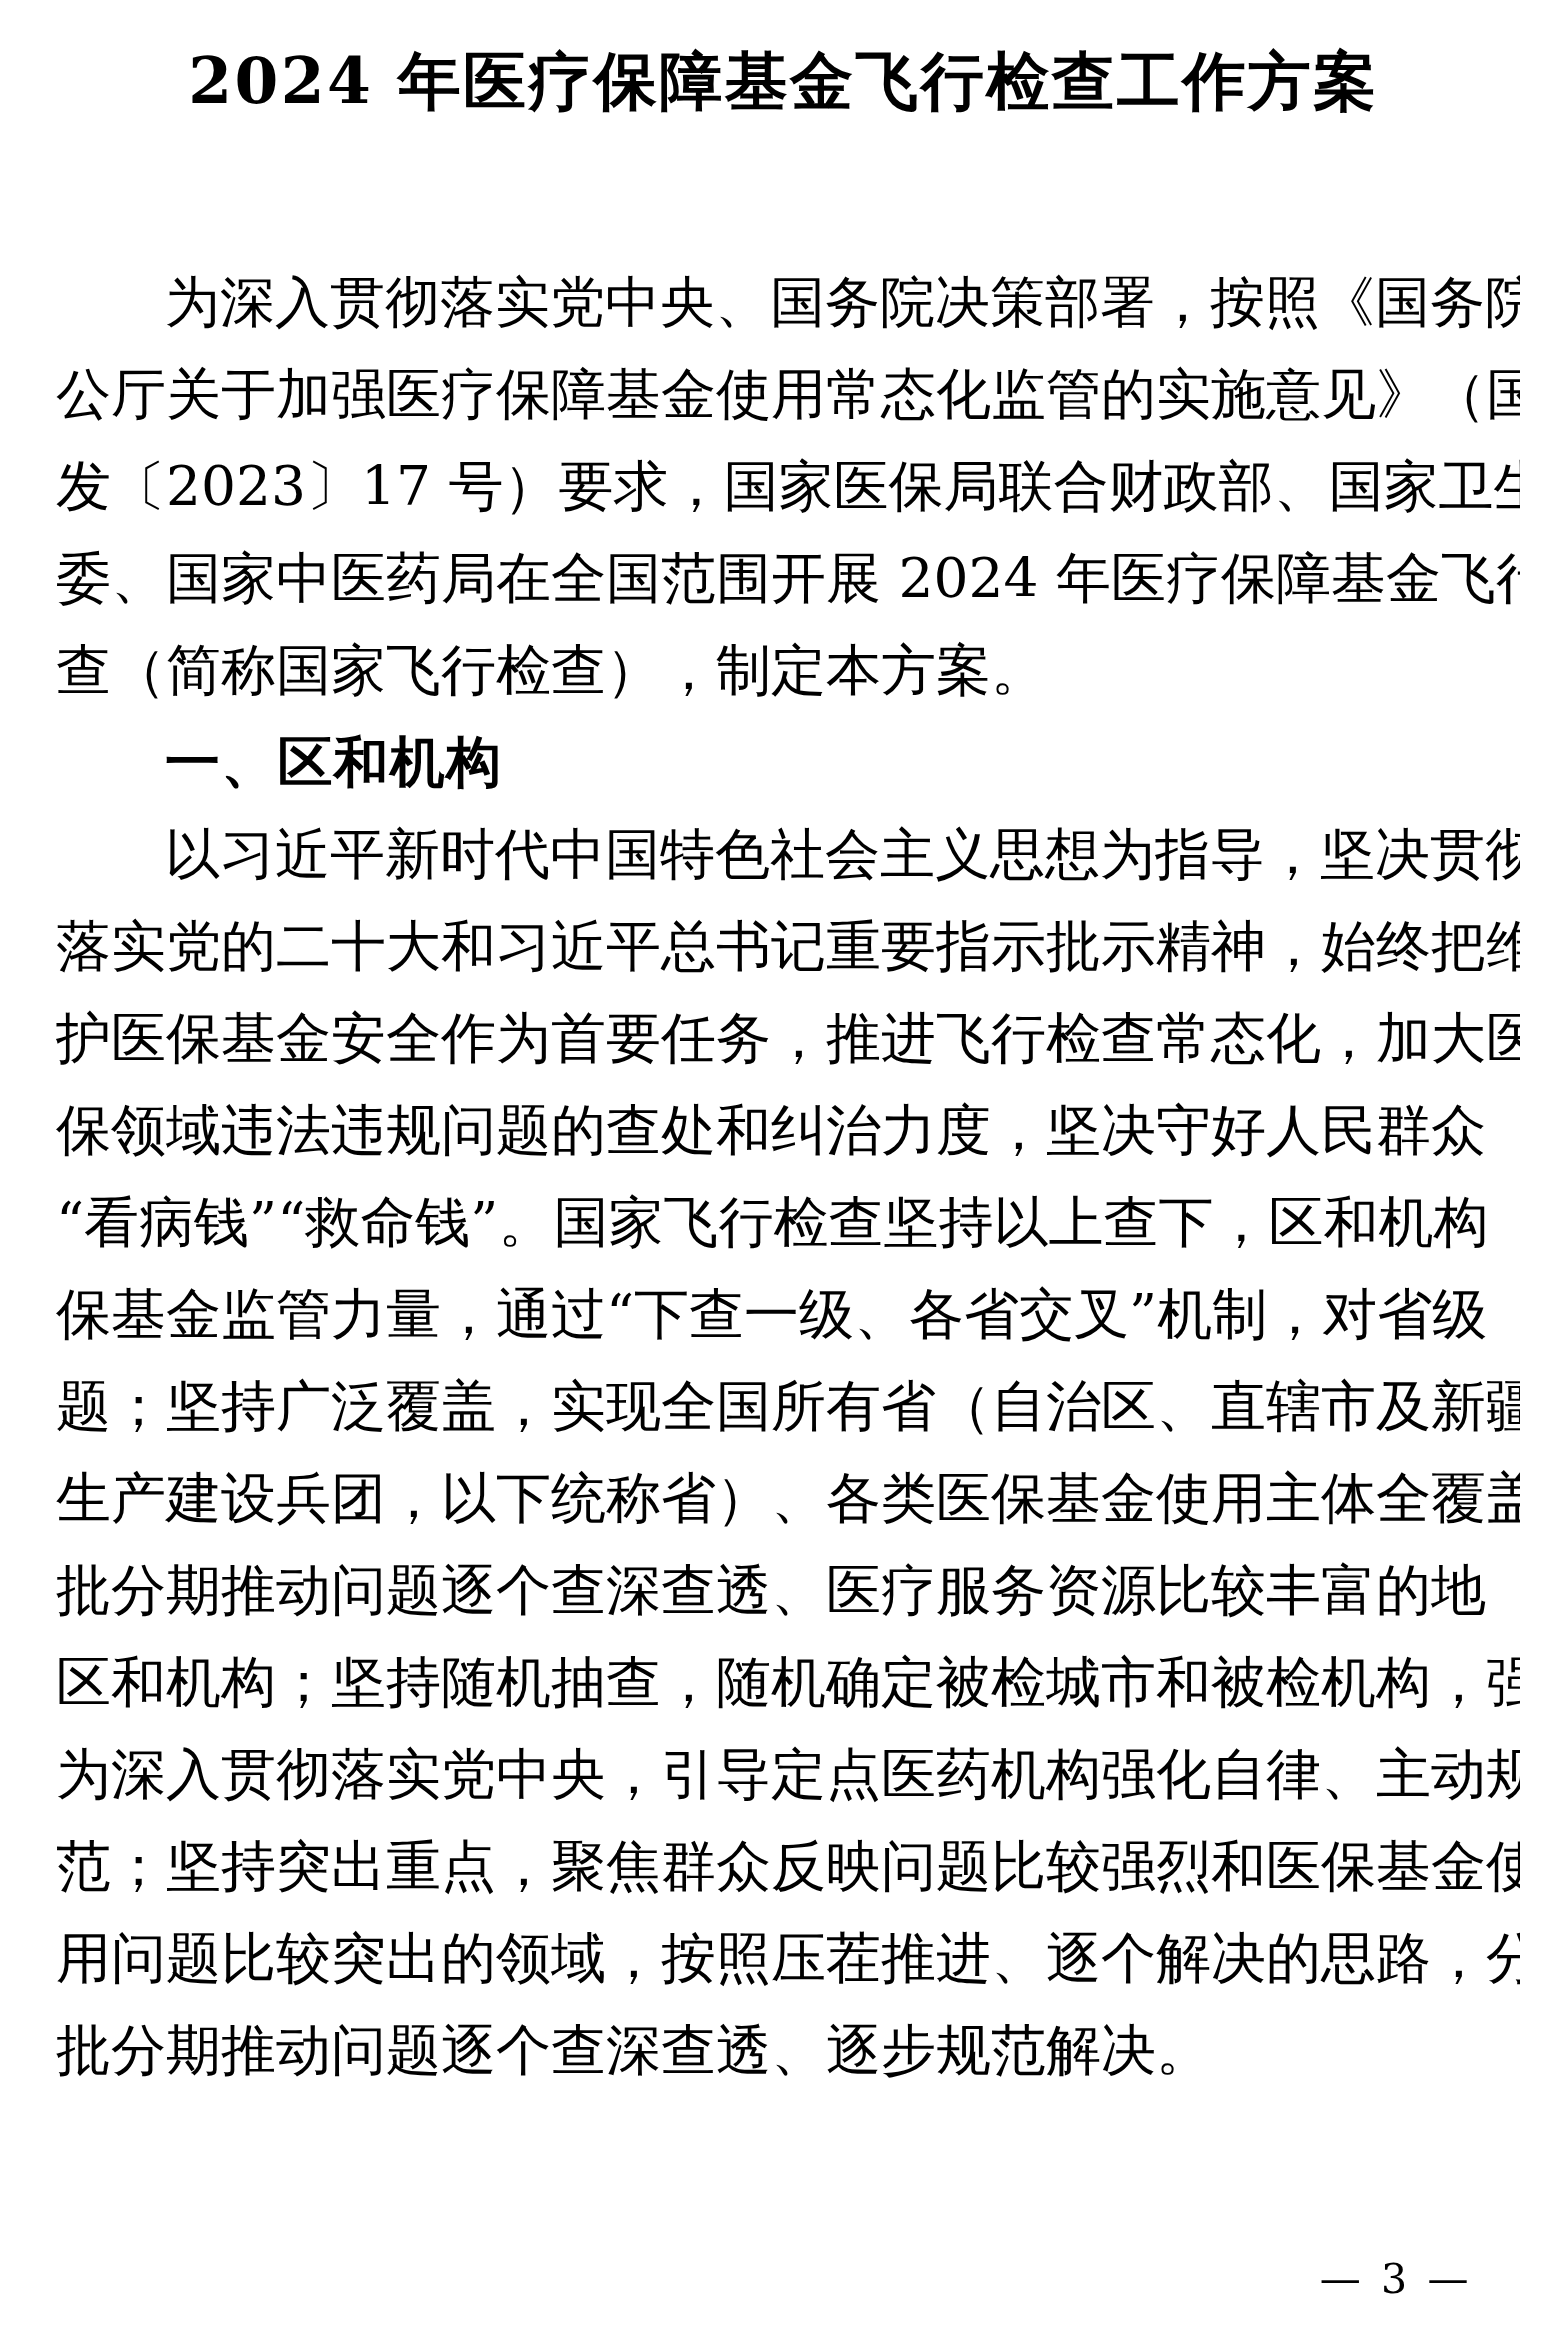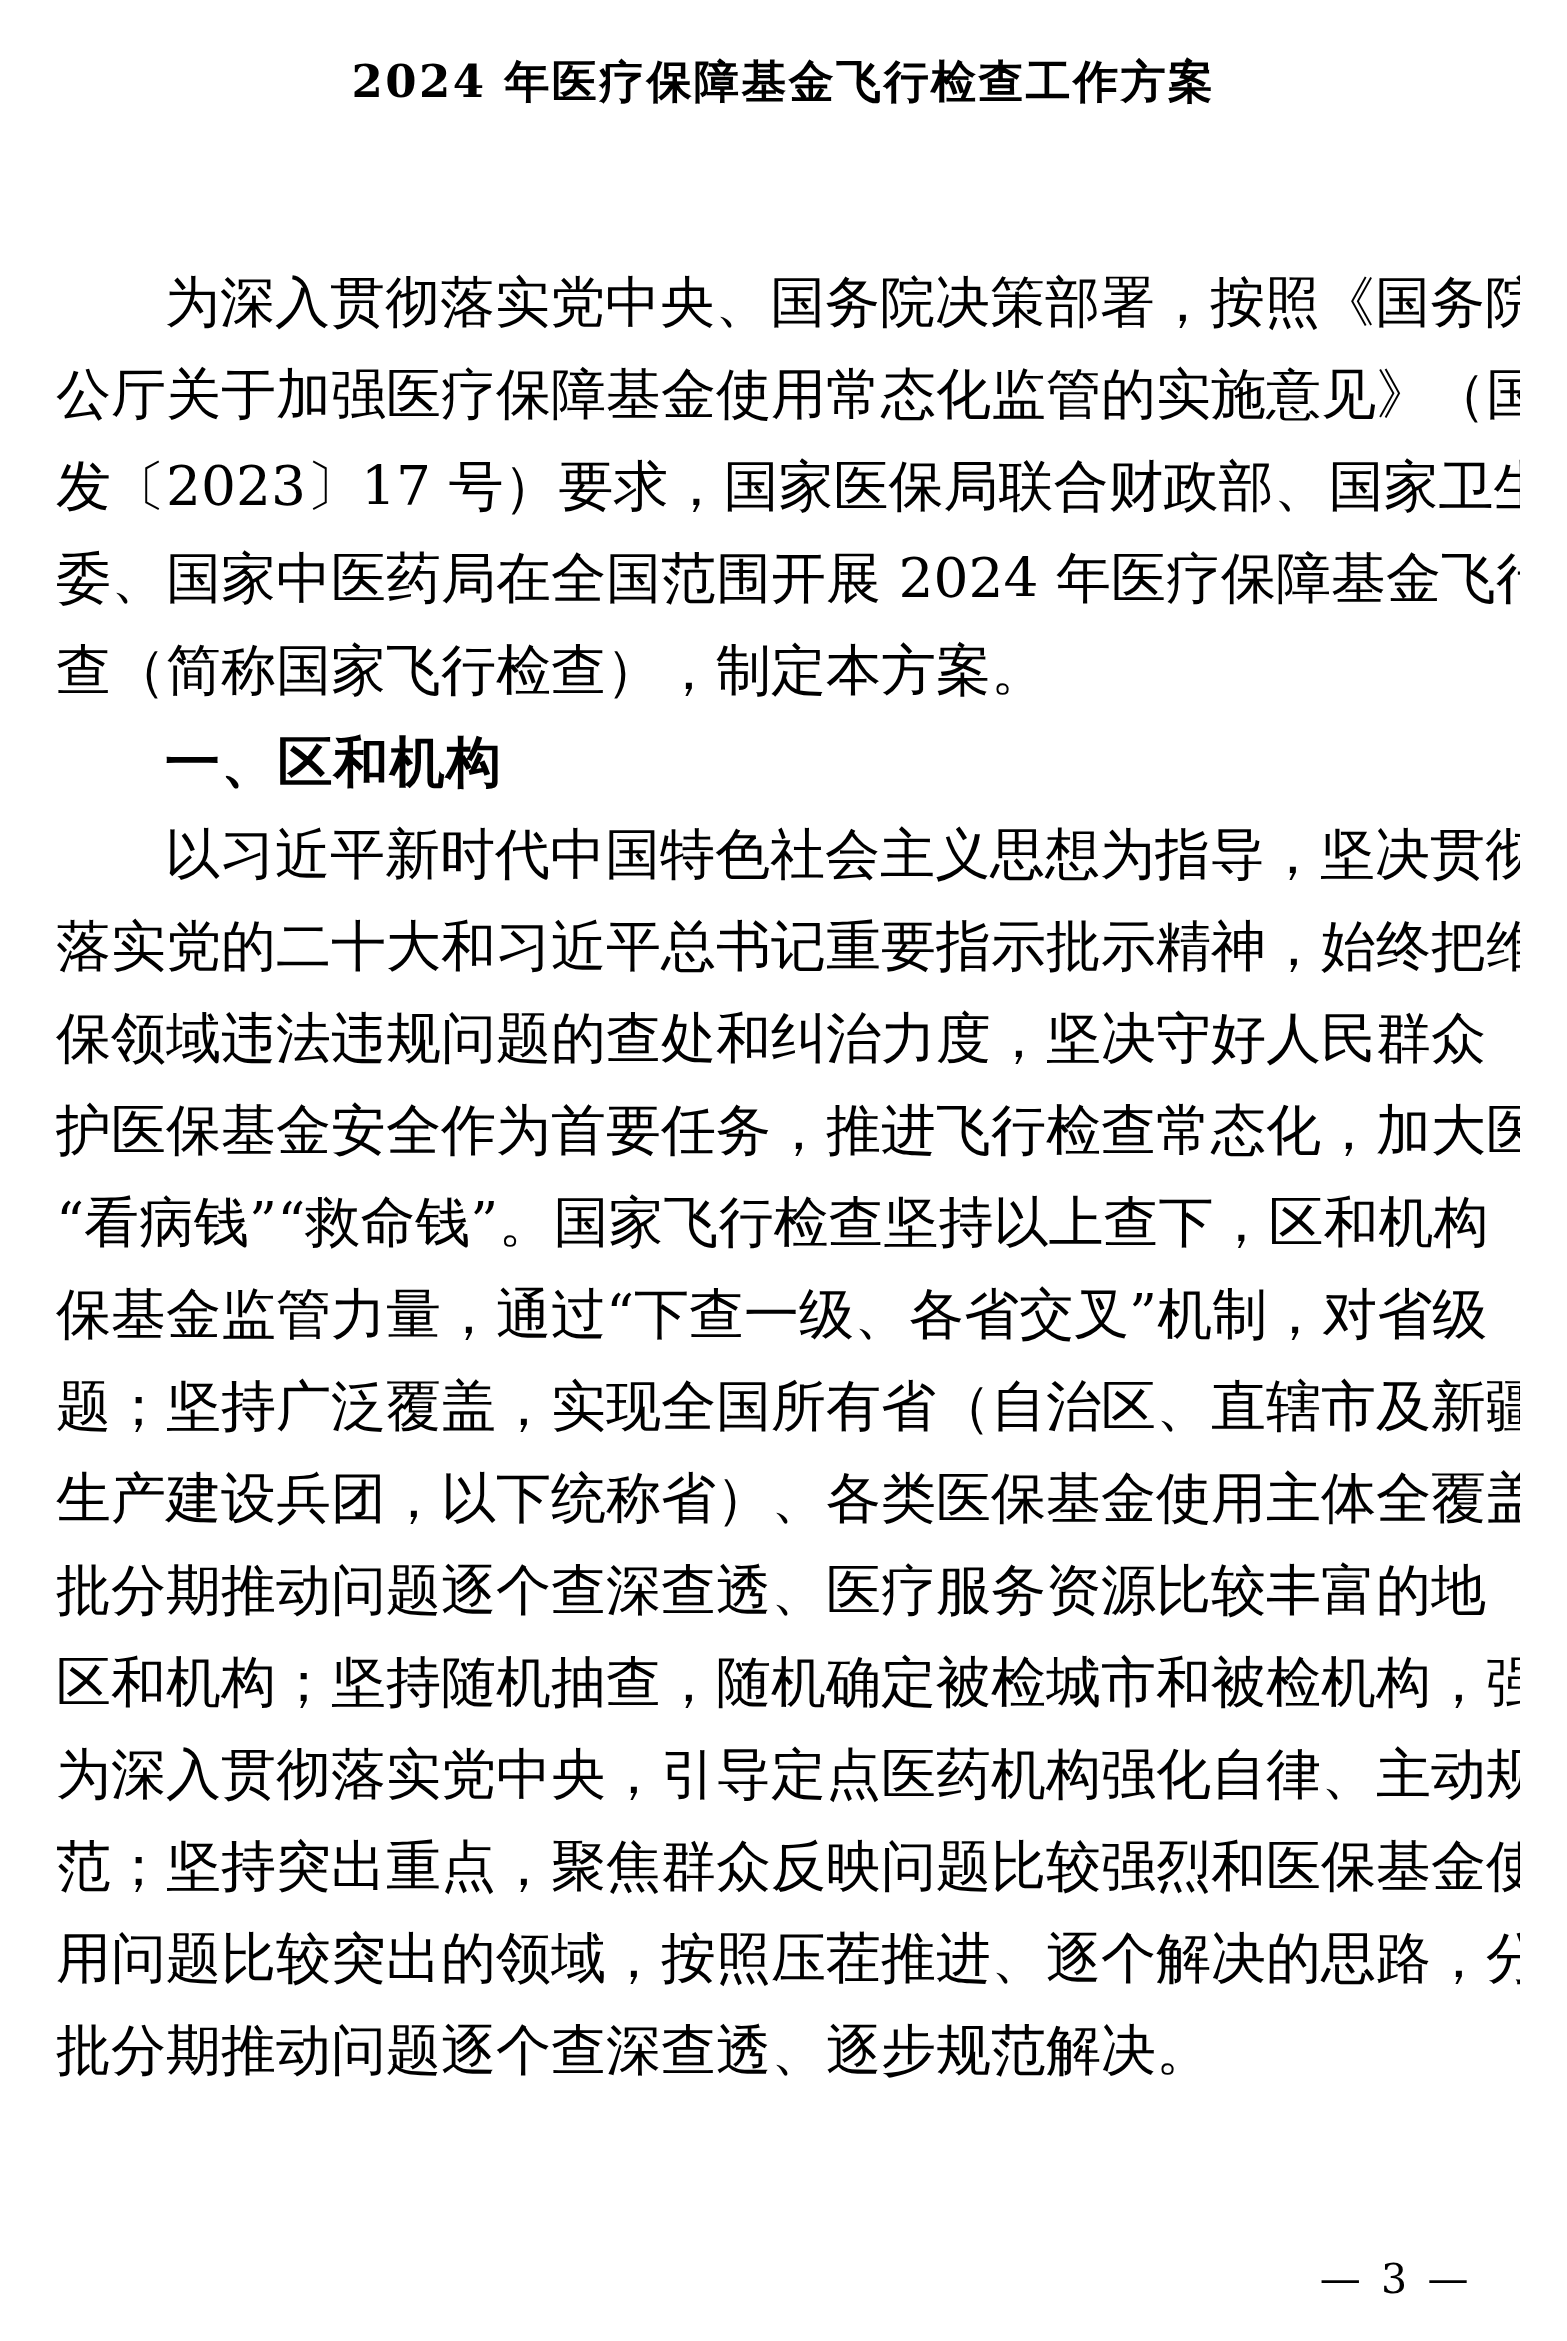--- a/index.html
+++ b/index.html
@@ -16,21 +16,21 @@
     color: #000000;
     font-family: "DejaVu Serif", "Liberation Serif", serif;
     overflow: hidden;
   }
   .doc-title {
     position: absolute;
     top: 43px;
     left: 0;
     width: 100%;
     text-align: center;
-    font-size: 45px;
+    font-size: 63px;
     font-weight: bold;
     line-height: 77px;
     letter-spacing: 2.4px;
     white-space: nowrap;
   }
   .doc-body {
     position: absolute;
     top: 256px;
     left: 56px;
     width: 1464px;
@@ -68,22 +68,22 @@
 
   <div class="doc-body" id="doc-body">
       <div class="text-line indent">为深入贯彻落实党中央、国务院决策部署，按照《国务院办</div>
       <div class="text-line">公厅关于加强医疗保障基金使用常态化监管的实施意见》（国办</div>
       <div class="text-line">发〔2023〕17 号）要求，国家医保局联合财政部、国家卫生健康</div>
       <div class="text-line">委、国家中医药局在全国范围开展 2024 年医疗保障基金飞行检</div>
       <div class="text-line">查（简称国家飞行检查），制定本方案。</div>
       <div class="text-line heading indent">一、区和机构</div>
       <div class="text-line indent">以习近平新时代中国特色社会主义思想为指导，坚决贯彻</div>
       <div class="text-line">落实党的二十大和习近平总书记重要指示批示精神，始终把维</div>
+      <div class="text-line">护医保基金安全作为首要任务，推进飞行检查常态化，加大医</div>
       <div class="text-line">保领域违法违规问题的查处和纠治力度，坚决守好人民群众</div>
-      <div class="text-line">护医保基金安全作为首要任务，推进飞行检查常态化，加大医</div>
       <div class="text-line">“看病钱”“救命钱”。国家飞行检查坚持以上查下，区和机构</div>
       <div class="text-line">保基金监管力量，通过“下查一级、各省交叉”机制，对省级</div>
       <div class="text-line">题；坚持广泛覆盖，实现全国所有省（自治区、直辖市及新疆</div>
       <div class="text-line">生产建设兵团，以下统称省）、各类医保基金使用主体全覆盖，</div>
       <div class="text-line">批分期推动问题逐个查深查透、医疗服务资源比较丰富的地</div>
       <div class="text-line">区和机构；坚持随机抽查，随机确定被检城市和被检机构，强</div>
       <div class="text-line">为深入贯彻落实党中央，引导定点医药机构强化自律、主动规</div>
       <div class="text-line">范；坚持突出重点，聚焦群众反映问题比较强烈和医保基金使</div>
       <div class="text-line">用问题比较突出的领域，按照压茬推进、逐个解决的思路，分</div>
       <div class="text-line">批分期推动问题逐个查深查透、逐步规范解决。</div>

